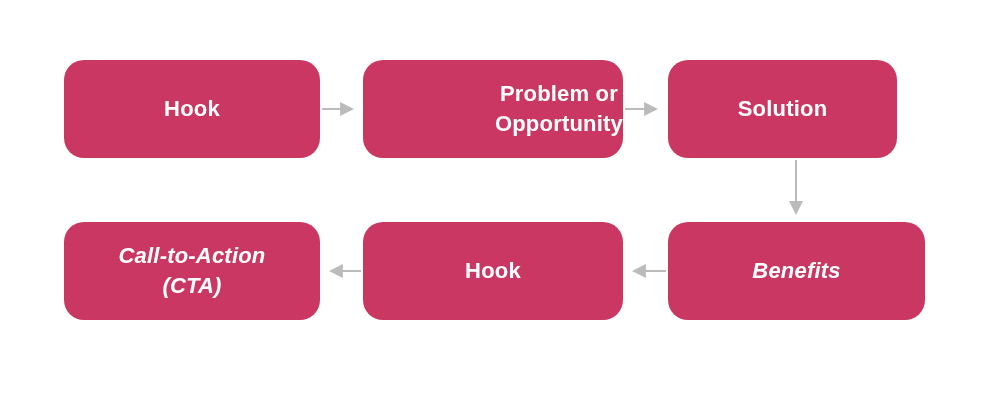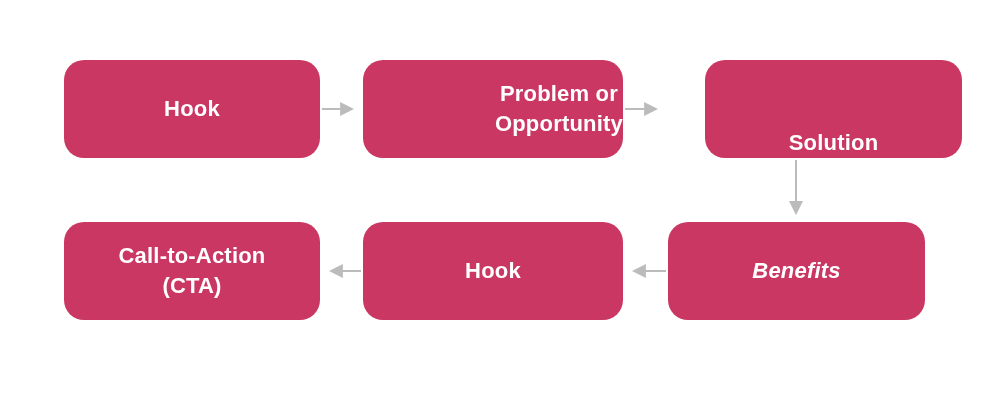--- a/index.html
+++ b/index.html
@@ -30,22 +30,22 @@
     font-size: 22px;
     font-weight: 700;
     line-height: 1.35;
     text-align: center;
     white-space: pre-line;
     letter-spacing: 0.2px;
   }
   
   .node-hook     { left: 64px;  top: 60px;  width: 256px; }
   .node-problem  { left: 363px; top: 60px;  width: 260px; justify-content: flex-end; }
-  .node-solution { left: 705px; top: 60px;  width: 257px; align-items: flex-end; }
-  .node-cta      { left: 64px;  top: 222px; width: 256px; }
+  .node-solution { left: 668px; top: 60px;  width: 229px; }
+  .node-cta      { left: 64px;  top: 222px; width: 256px; font-style: italic; }
   .node-proof    { left: 363px; top: 222px; width: 260px; }
   .node-benefits { left: 668px; top: 222px; width: 257px; font-style: italic; }
 
   .arrow-layer {
     position: absolute;
     left: 0;
     top: 0;
     width: 988px;
     height: 412px;
     pointer-events: none;

